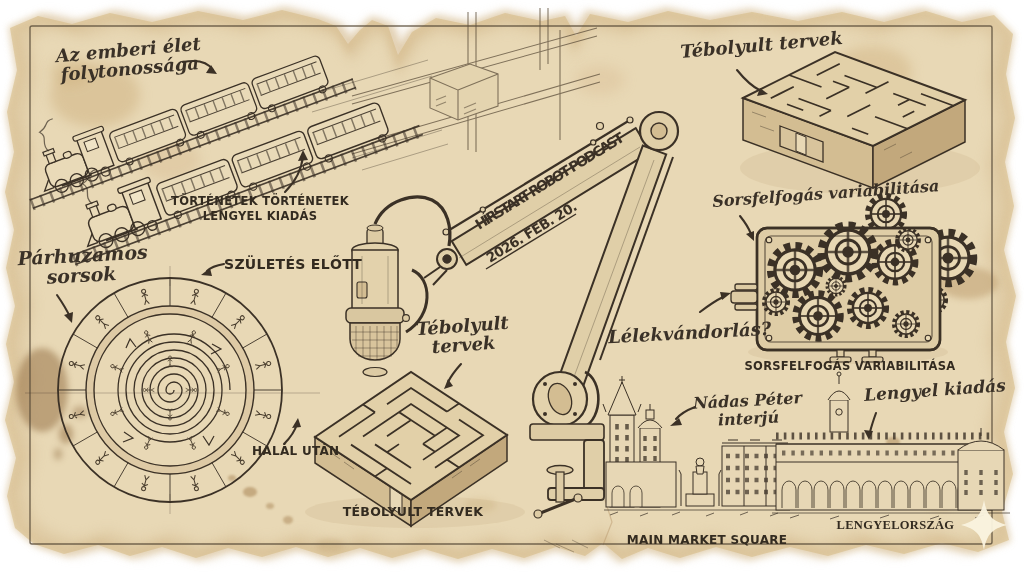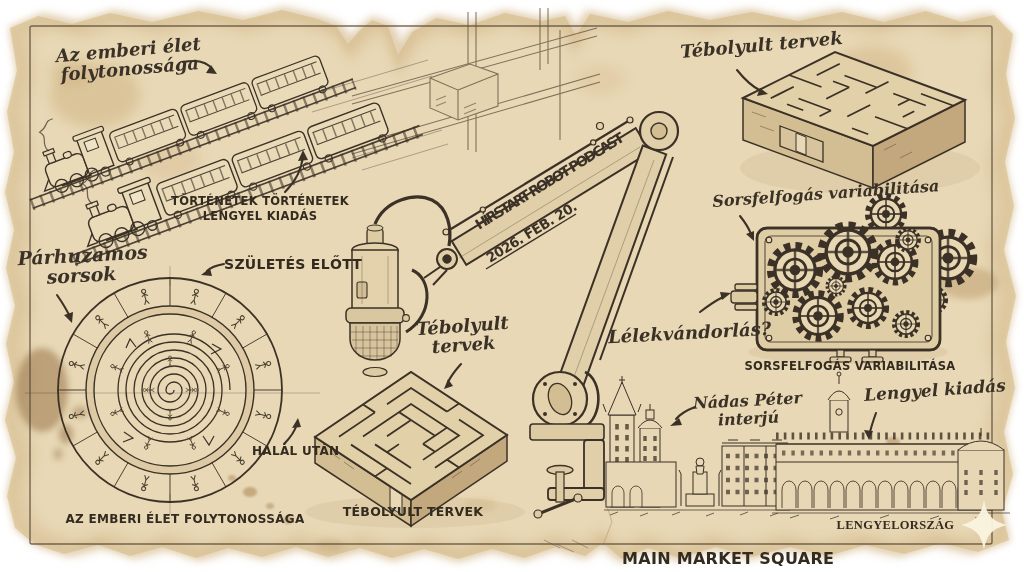--- a/index.html
+++ b/index.html
@@ -398,18 +398,17 @@
   <span>interjú</span>
 </div>
 <div class="lbl hand" style="left:864px;top:380px;font-size:17px;transform:rotate(-4deg);">Lengyel kiadás</div>
 
 <div class="lbl cap ctr" style="left:160px;top:194px;width:200px;font-size:11.5px;line-height:1.3;">
   <span>TÖRTÉNETEK TÖRTÉNETEK</span>
   <span>LENGYEL KIADÁS</span>
 </div>
 <div class="lbl cap" style="left:224px;top:256px;font-size:14px;">SZÜLETÉS ELŐTT</div>
 <div class="lbl cap" style="left:252px;top:444px;font-size:12px;">HALÁL UTÁN</div>
-<div class="lbl cap ctr" style="left:55px;top:512px;width:260px;font-size:12px;">AZ EMBERI ÉLET FOLYTONOSSÁGA</div>
 <div class="lbl cap ctr" style="left:338px;top:504px;width:150px;font-size:12.5px;">TÉBOLYULT TERVEK</div>
 <div class="lbl cap ctr" style="left:740px;top:359px;width:220px;font-size:11.5px;">SORSFELFOGÁS VARIABILITÁSA</div>
-<div class="lbl cap ctr" style="left:622px;top:549px;width:170px;font-size:16px;">MAIN MARKET SQUARE</div>
+<div class="lbl cap ctr" style="left:622px;top:533px;width:170px;font-size:12px;">MAIN MARKET SQUARE</div>
 <div class="lbl cap ctr" style="left:828px;top:518px;width:135px;font-size:12.5px;font-family:Liberation Serif, serif;">LENGYELORSZÁG</div>
 </div>
 
 </body></html>

